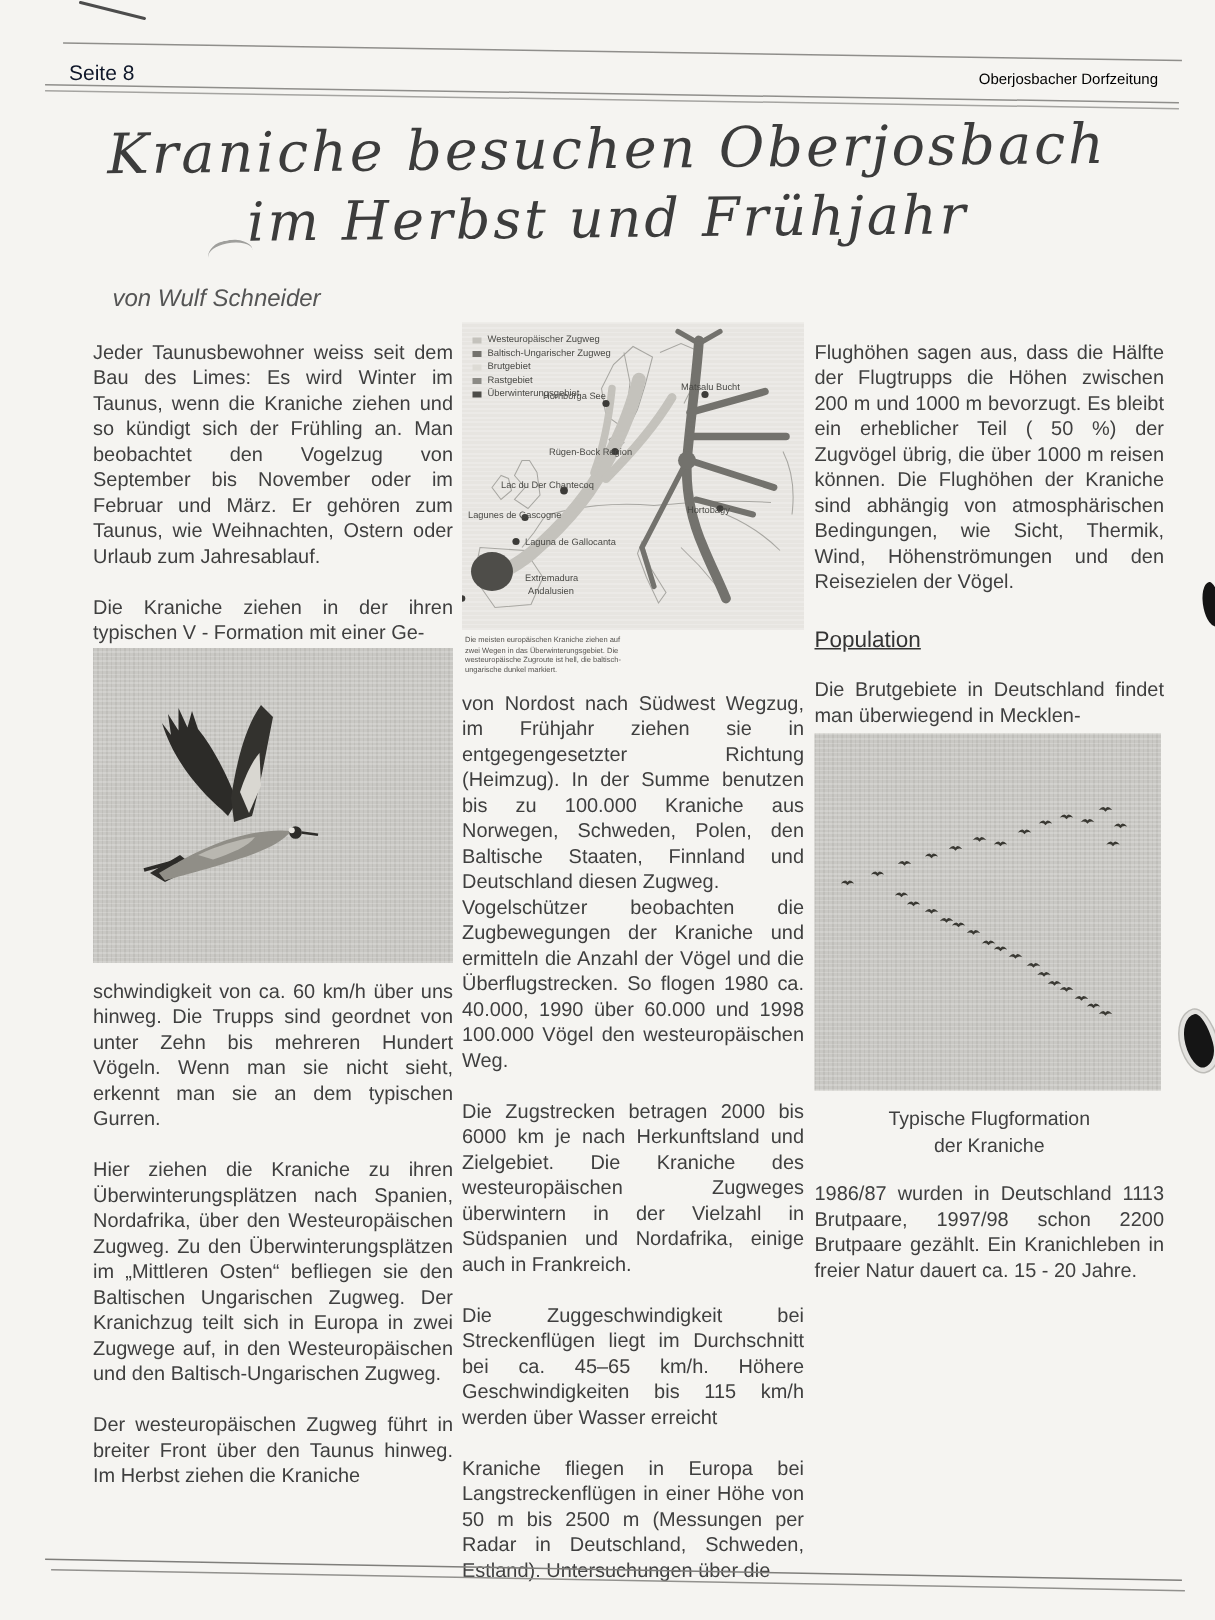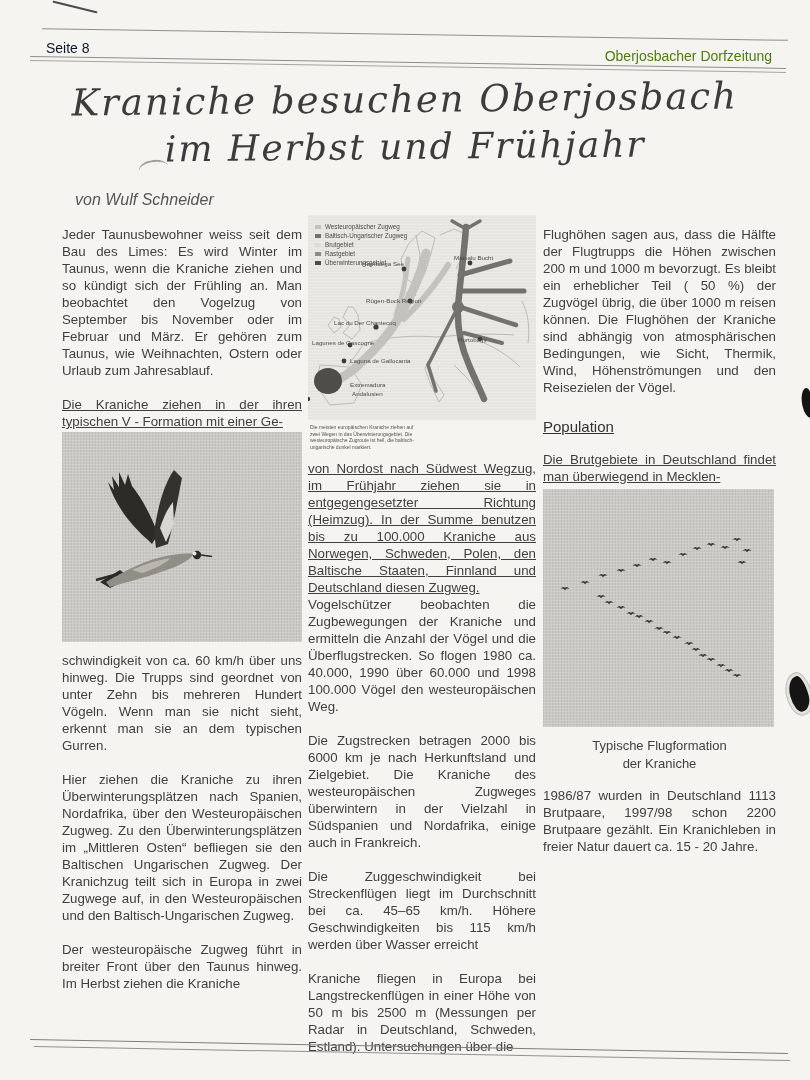--- a/index.html
+++ b/index.html
@@ -5,38 +5,38 @@
   html,body{margin:0;padding:0;}
   body{background:#e9e8e5;font-family:"Liberation Sans",sans-serif;}
   #page{position:relative;width:810px;height:1080px;background:#f5f4f1;overflow:hidden;
         color:#3d3d3d;}
   
   .rule{position:absolute;background:#8f8e8b;height:1px;}
   #rule-top{left:42px;top:34px;width:746px;transform:rotate(0.9deg);}
   #rule-dbl-a{left:30px;top:62px;width:756px;transform:rotate(0.9deg);}
   #rule-dbl-b{left:30px;top:66px;width:756px;transform:rotate(0.9deg);background:#a5a4a1;}
   #hdr-left{position:absolute;left:46px;top:40px;font-size:14px;color:#0f172a;}
-  #hdr-right{position:absolute;right:38px;top:48px;font-size:14px;color:#4d7c0f;}
+  #hdr-right{position:absolute;right:38px;top:48px;font-size:10px;color:#000000;}
   
   #title{position:absolute;left:0;top:76px;width:810px;text-align:center;
          font-family:"DejaVu Serif",serif;font-style:italic;color:#3c3c3c;
          transform:rotate(-0.6deg);}
   #title .t1{font-size:37px;letter-spacing:2px;line-height:48px;}
   #title .t2{font-size:36px;letter-spacing:2px;line-height:46px;}
   #byline{position:absolute;left:75px;top:191px;font-size:16px;font-style:italic;color:#555;}
   #squiggle{position:absolute;left:138px;top:160px;width:30px;height:8px;
             border-top:2px solid #8a8a88;border-radius:50% 60% 0 0/100% 100% 0 0;
             transform:rotate(-10deg);opacity:.8;}
   
   .col{position:absolute;top:226px;font-size:13.3px;line-height:17px;text-align:justify;color:#3f3f3f;}
   #col-left{left:62px;width:240px;}
   #col-mid{left:308px;width:228px;top:215px;}
   #col-right{left:543px;width:233px;}
   .col p{margin:0 0 17px 0;}
-  .col p.nogap{margin-bottom:0;text-decoration:underline;}
+  .col p.nogap{margin-bottom:0;}
   .subhead{font-size:15px;color:#333;margin:36px 0 16px 0;text-align:left;text-decoration:underline;}
   .subhead.first{margin-top:22px;}
   
   .photo{position:relative;background:#c9c8c4;
          background-image:repeating-linear-gradient(0deg,rgba(255,255,255,.18) 0 1px,transparent 1px 3px),
                           repeating-linear-gradient(90deg,rgba(120,118,112,.12) 0 1px,transparent 1px 3px);
          margin:2px 0 10px 0;}
   #photo-crane{width:240px;height:210px;}
   #photo-flock{width:231px;height:238px;margin-top:4px;}
   .photo svg{position:absolute;left:0;top:0;}
@@ -104,21 +104,21 @@
         <path d="M34,148 L56,142" stroke="#2c2b28" stroke-width="2.4" fill="none"></path>
 
         <circle cx="135" cy="123" r="4.2" fill="#2c2b28"></circle>
         <circle cx="132.5" cy="121.5" r="2" fill="#e9e7e1"></circle>
         <path d="M139,123 L150,124.5" stroke="#2c2b28" stroke-width="1.6" fill="none"></path>
       </svg>
     </div>
 
     <p>schwindigkeit von ca. 60 km/h über uns hinweg. Die Trupps sind geordnet von unter Zehn bis mehreren Hundert Vögeln. Wenn man sie nicht sieht, erkennt man sie an dem typischen Gurren.</p>
     <p>Hier ziehen die Kraniche zu ihren Überwinterungsplätzen nach Spanien, Nordafrika, über den Westeuropäischen Zugweg. Zu den Überwinterungsplätzen im „Mittleren Osten“ befliegen sie den Baltischen Ungarischen Zugweg. Der Kranichzug teilt sich in Europa in zwei Zugwege auf, in den Westeuropäischen und den Baltisch-Ungarischen Zugweg.</p>
-    <p>Der westeuropäische Zugweg führt in breiter Front über den Taunus hinweg. Im Herbst ziehen die Kraniche</p>
+    <p>Der westeuropäischen Zugweg führt in breiter Front über den Taunus hinweg. Im Herbst ziehen die Kraniche</p>
   </div>
 
   <div id="col-mid" class="col">
 
     <div id="map-fig">
       <svg width="228" height="205" viewBox="0 0 228 205">
 
         <g stroke="#a8a7a2" stroke-width="0.7" fill="none">
           <path d="M40,92 L35,102 L42,110 L35,118 L44,124 L52,115 L50,100 L45,92 Z"></path>
           <path d="M26,102 L20,110 L26,118 L33,112 L31,104 Z"></path>

